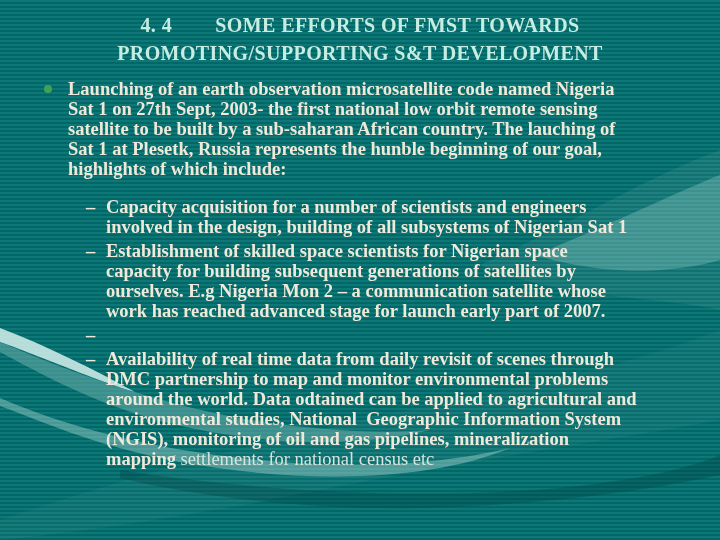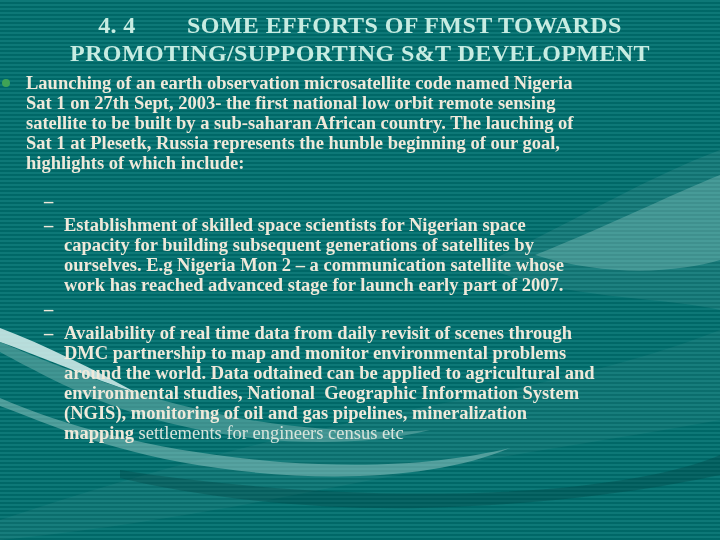--- a/index.html
+++ b/index.html
@@ -20,30 +20,31 @@
       rgba(255,255,255,0.05) 0px, rgba(255,255,255,0.05) 2px,
       rgba(0,20,22,0.10) 2px, rgba(0,20,22,0.10) 4px
     );
     pointer-events: none;
   }
   .decor { position: absolute; inset: 0; }
   .slide-title {
     position: relative;
     margin-top: 11px;
     text-align: center;
-    font-size: 24px;
+    font-size: 20px;
     line-height: 28px;
     font-weight: bold;
     letter-spacing: 0.4px;
     color: #c7ece2;
     white-space: pre-wrap;
   }
   .content {
     position: relative;
-    margin-top: 6px;
+    margin-top: 12px;
+    padding-left: 42px;
     padding-right: 20px;
     font-size: 18.5px;
     line-height: 20px;
     font-weight: bold;
     color: #efe9da;
   }
   .lead { display: flex; align-items: flex-start; }
   .bullet-dot {
     flex: 0 0 auto;
     width: 8px; height: 8px;
@@ -91,20 +92,22 @@
 Sat 1 on 27th Sept, 2003- the first national low orbit remote sensing
 satellite to be built by a sub-saharan African country. The lauching of
 Sat 1 at Plesetk, Russia represents the hunble beginning of our goal,
 highlights of which include:</div>
     </div>
 
     <div class="subs">
 
       <div class="sub">
         <span class="dash">–</span>
+        <div class="sub-text"><span>Capacity acquisition for a number of scientists and engineers
+involved in the design, building of all subsystems of Nigerian Sat 1</span><span class="suffix"></span></div>
       </div>
 
       <div class="sub">
         <span class="dash">–</span>
         <div class="sub-text"><span>Establishment of skilled space scientists for Nigerian space
 capacity for building subsequent generations of satellites by
 ourselves. E.g Nigeria Mon 2 – a communication satellite whose
 work has reached advanced stage for launch early part of 2007.</span><span class="suffix"></span></div>
       </div>
 
@@ -112,18 +115,18 @@
         <span class="dash">–</span>
       </div>
 
       <div class="sub">
         <span class="dash">–</span>
         <div class="sub-text"><span>Availability of real time data from daily revisit of scenes through
 DMC partnership to map and monitor environmental problems
 around the world. Data odtained can be applied to agricultural and
 environmental studies, National  Geographic Information System
 (NGIS), monitoring of oil and gas pipelines, mineralization
-mapping </span><span class="suffix">settlements for engineers census etc</span></div>
+mapping </span><span class="suffix">settlements for national census etc</span></div>
       </div>
 
     </div>
   </div>
 </div>
 
 </body></html>

